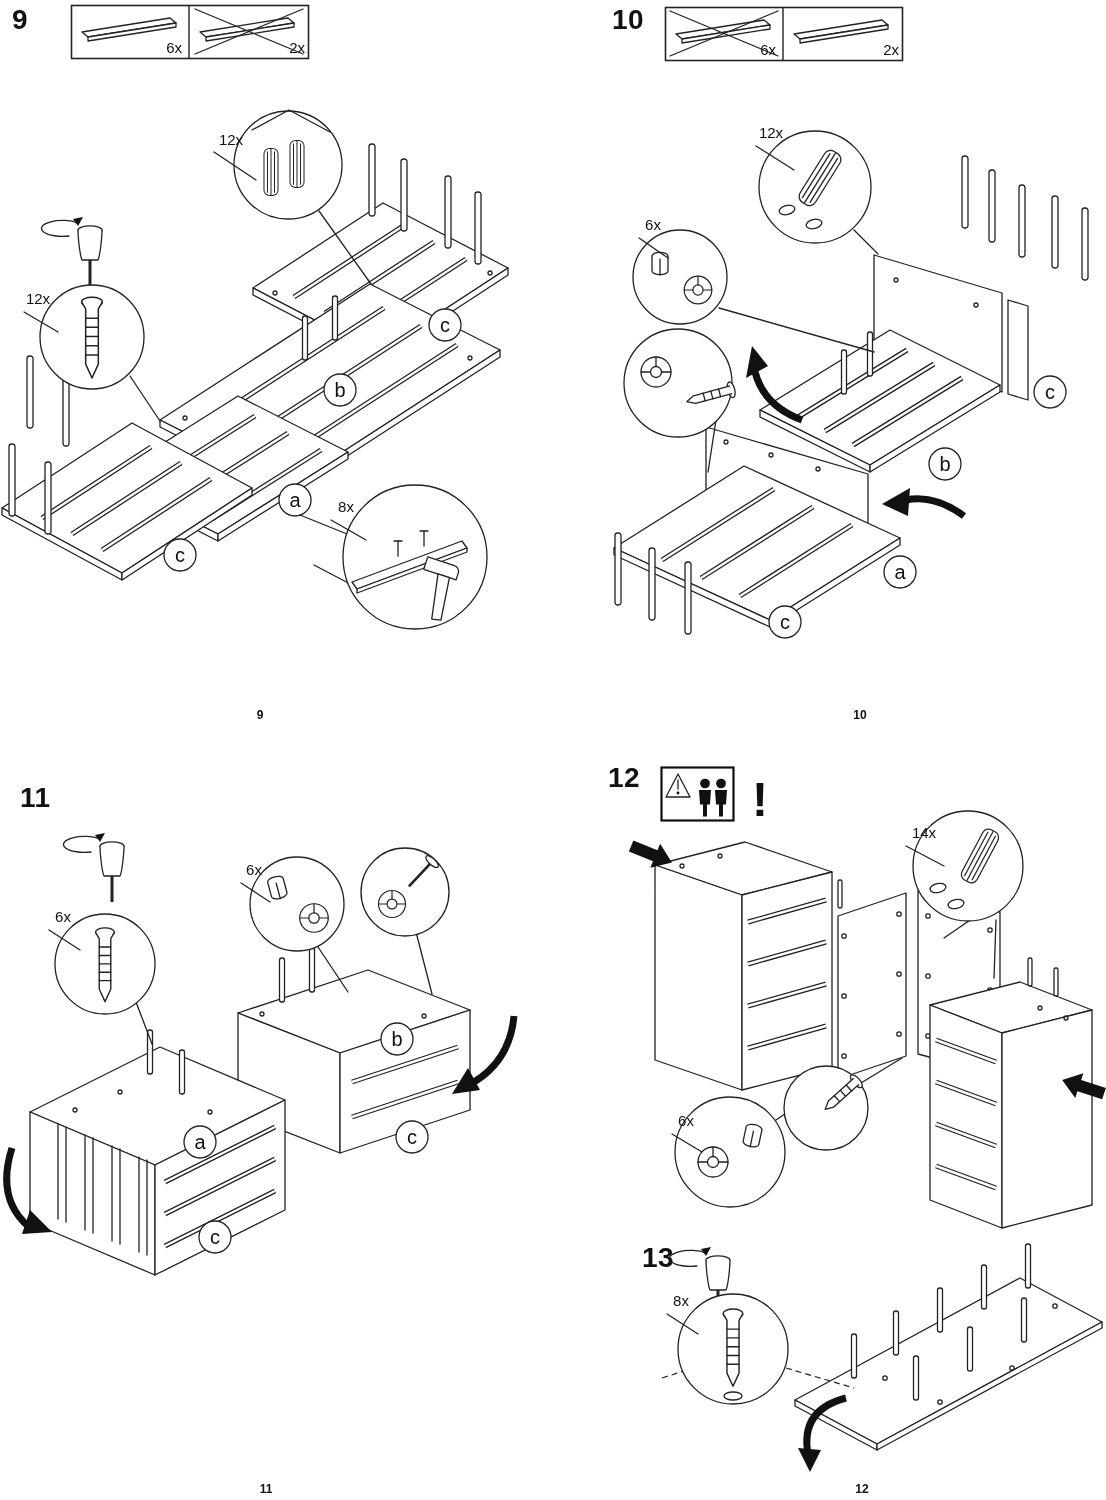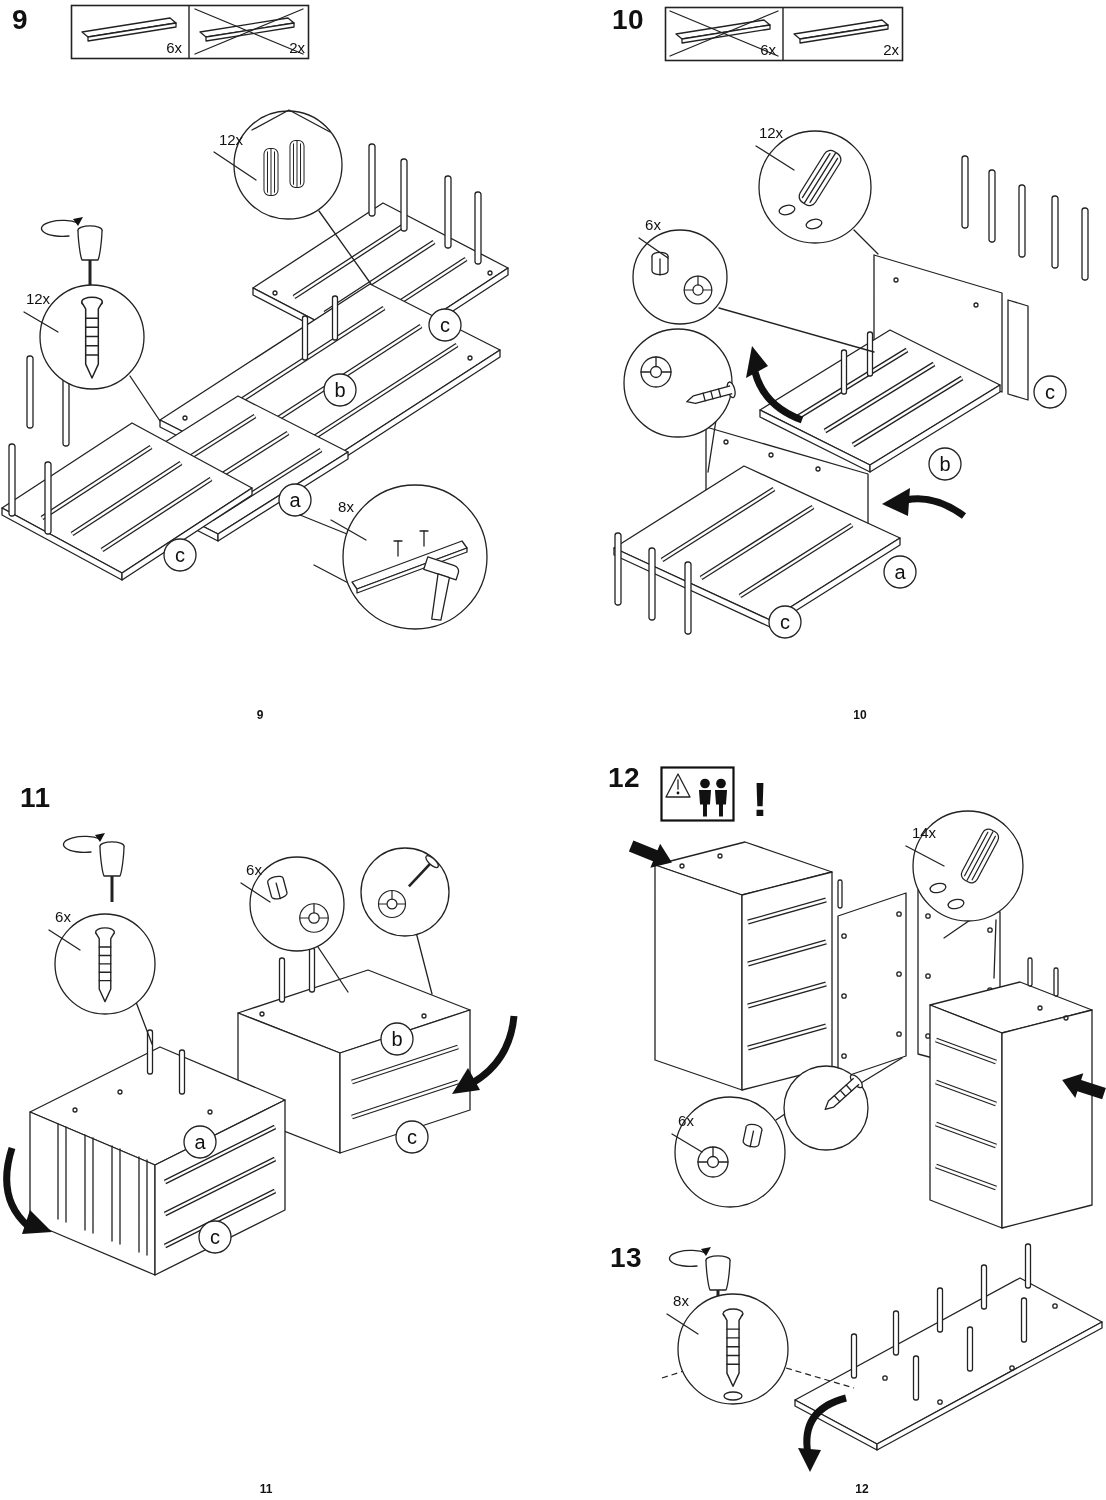--- a/index.html
+++ b/index.html
@@ -597,21 +597,21 @@
     <line class="ln" x1="72" y1="326" x2="102" y2="344"></line>
     <circle class="lnw" cx="226" cy="300" r="42"></circle>
     <g transform="translate(240,288) rotate(48)">
       <ellipse cx="0" cy="-22" rx="8" ry="3.5" class="lnw"></ellipse>
           <path class="lnw" d="M-4,-22 L-4,12 L0,20 L4,12 L4,-22"></path>
           <path class="ln" d="M-4,-12 h8 M-4,-4 h8 M-4,4 h8"></path>
     </g>
   </g>
 </svg>
 
-<div class="abs step-num" style="left:610px;top:1242px">13</div>
+<div class="abs step-num" style="left:642px;top:1242px">13</div>
 
 <svg class="abs" style="left:640px;top:1250px" width="466" height="250" viewBox="0 0 466 250">
   <g>
     <polygon class="lnw" points="155,150 380,28 462,72 237,194"></polygon>
     <polygon class="lnw" points="155,150 237,194 237,200 155,156"></polygon>
     <polygon class="lnw" points="237,194 462,72 462,78 237,200"></polygon>
     <circle class="ln" cx="245" cy="128" r="2.2"></circle>
         <circle class="ln" cx="330" cy="92" r="2.2"></circle>
         <circle class="ln" cx="415" cy="56" r="2.2"></circle>
     <circle class="ln" cx="300" cy="152" r="2.2"></circle>

